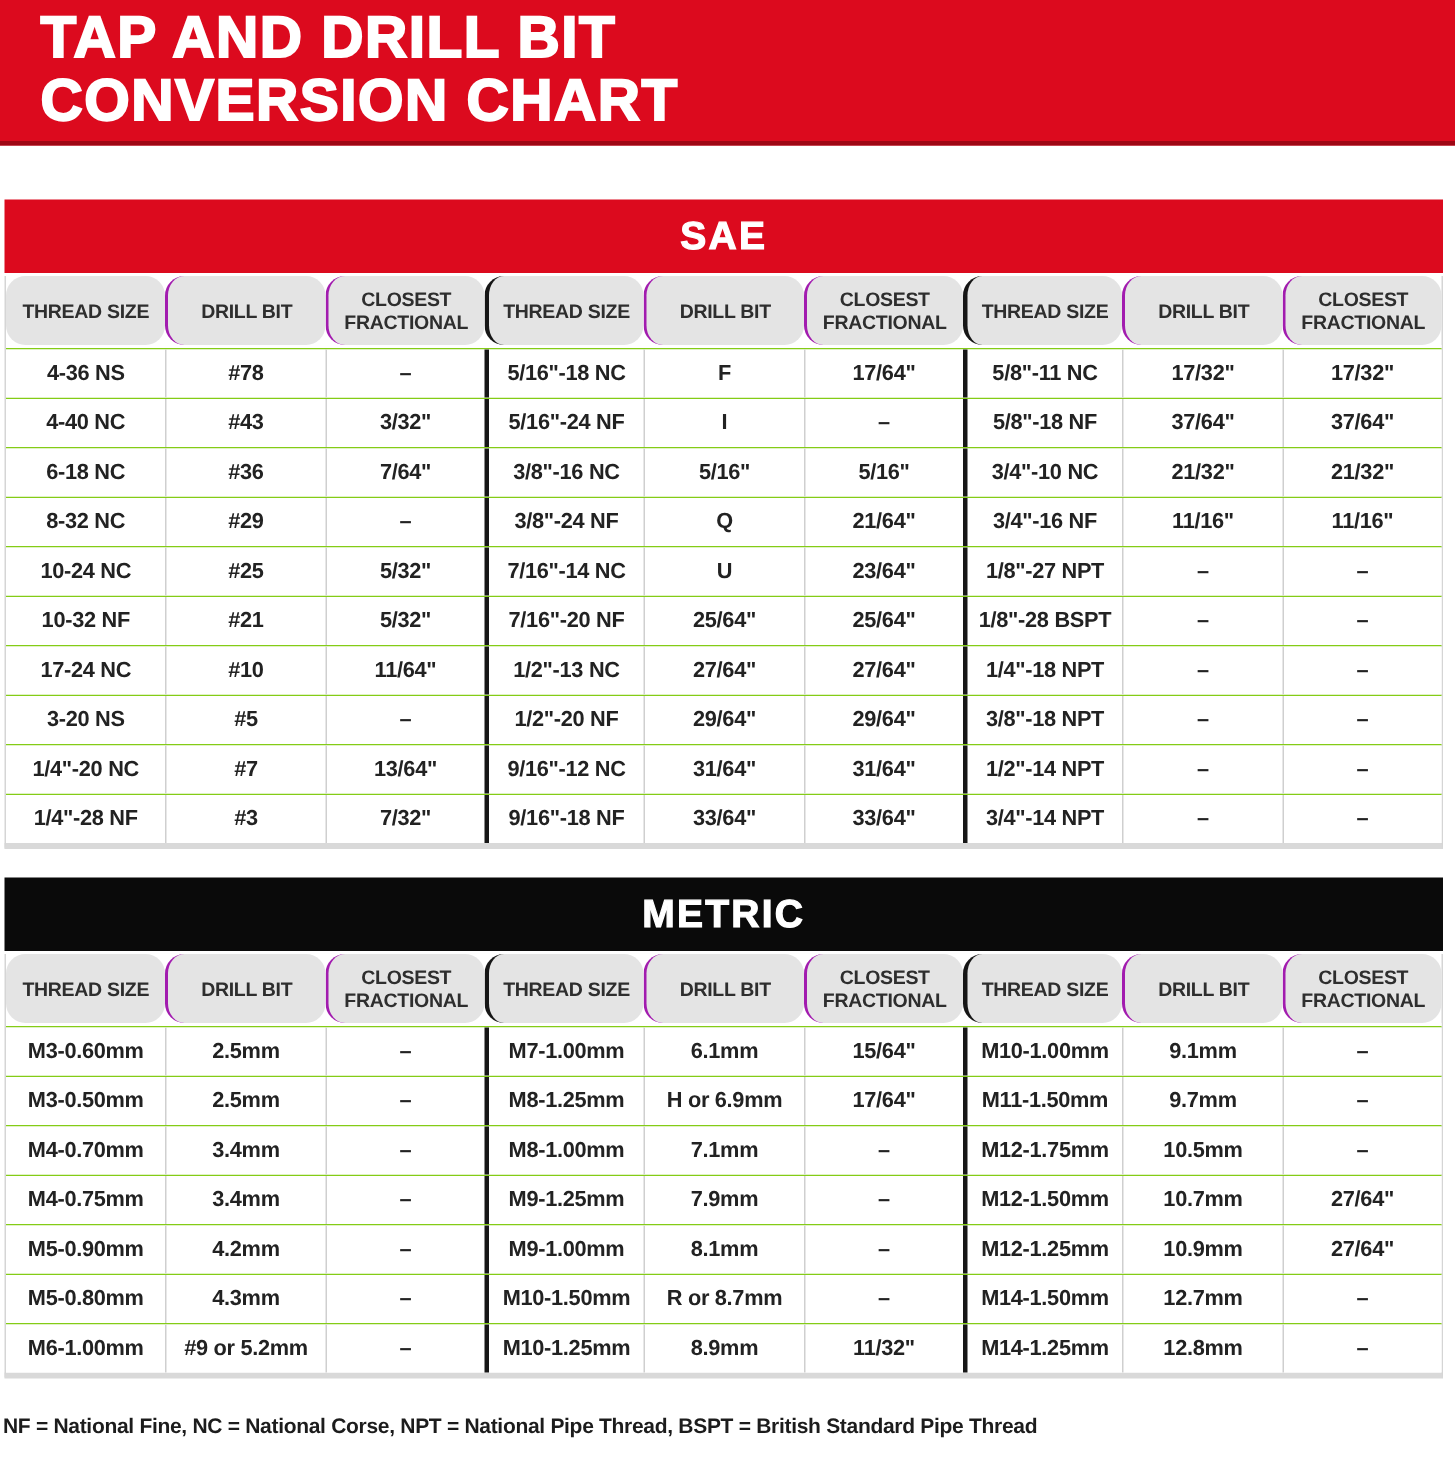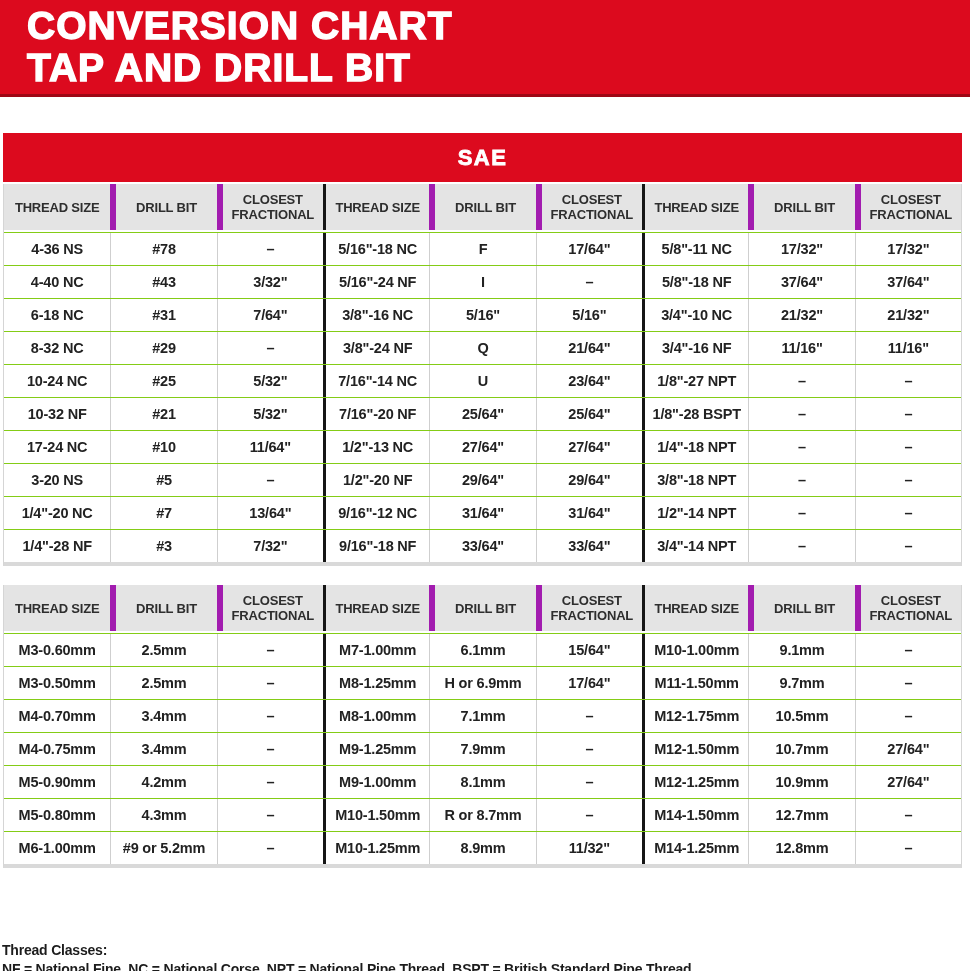--- a/index.html
+++ b/index.html
@@ -20,40 +20,40 @@
     text-transform:uppercase;white-space:nowrap;
   }
   
   .table-wrap{width:959px;margin-left:3px;}
   .section-bar{
     height:49px;display:flex;align-items:center;justify-content:center;
   }
   .section-bar.red{background:#dc0a1e;}
   .section-bar.black{background:#0a0a0a;}
   .section-bar .section-label{
-    color:#ffffff;font-size:22px;font-weight:bold;letter-spacing:1.5px;
+    color:#ffffff;font-size:26px;font-weight:bold;letter-spacing:1.5px;
     -webkit-text-stroke:0.8px #ffffff;
   }
   .sae-section{margin-top:36px;}
   .metric-section{margin-top:19px;}
   .tbl{
     border-left:1px solid #d5d5d5;border-right:1px solid #d5d5d5;
     border-bottom:4px solid #d9d9d9;
   }
   .hdr-row{
     display:grid;grid-template-columns:repeat(9,1fr);
     border-bottom:2px solid #ffffff;margin-top:2px;
   }
   .hdr-cell{
     background:#e4e4e4;height:46px;display:flex;align-items:center;justify-content:center;
     text-align:center;font-size:13px;font-weight:bold;color:#2e2e2e;
-    line-height:15px;letter-spacing:-0.2px;padding:0 6px;box-sizing:border-box;
+    line-height:15px;letter-spacing:-0.2px;padding:0 6px;box-sizing:border-box;border-radius:13px;
   }
   .hdr-cell.group-sep{border-left:3px solid #161616;}
-  .hdr-cell.inner-sep{border-left:6px solid #a21caf;}
+  .hdr-cell.inner-sep{border-left:2px solid #a21caf;}
   .data-row{
     display:grid;grid-template-columns:repeat(9,1fr);
     border-top:1px solid #84cc16;
   }
   .data-cell{
     height:32px;display:flex;align-items:center;justify-content:center;
     font-size:14.5px;font-weight:bold;color:#222222;letter-spacing:-0.2px;
     background:#ffffff;box-sizing:border-box;text-align:center;
   }
   .data-cell.group-sep{border-left:3px solid #161616;}
@@ -62,22 +62,22 @@
   .footer{
     position:absolute;left:2px;top:941px;width:966px;
     color:#1c1c1c;font-weight:bold;font-size:14px;line-height:19px;
     letter-spacing:-0.2px;
   }
 </style>
 </head>
 <body>
 
 <div class="banner">
+  <div class="title-line">TAP AND DRILL BIT</div>
   <div class="title-line">CONVERSION CHART</div>
-  <div class="title-line">TAP AND DRILL BIT</div>
 </div>
 
 <div class="table-wrap sae-section">
   <div class="section-bar red">
     <span class="section-label">SAE</span>
   </div>
   <div class="tbl">
     <div class="hdr-row">
       <div class="hdr-cell">THREAD SIZE</div>
       <div class="hdr-cell inner-sep">DRILL BIT</div>
@@ -107,21 +107,21 @@
           <div class="data-cell inner-sep">3/32"</div>
           <div class="data-cell group-sep">5/16"-24 NF</div>
           <div class="data-cell inner-sep">I</div>
           <div class="data-cell inner-sep">–</div>
           <div class="data-cell group-sep">5/8"-18 NF</div>
           <div class="data-cell inner-sep">37/64"</div>
           <div class="data-cell inner-sep">37/64"</div>
         </div>
         <div class="data-row">
           <div class="data-cell">6-18 NC</div>
-          <div class="data-cell inner-sep">#31</div>
+          <div class="data-cell inner-sep">#36</div>
           <div class="data-cell inner-sep">7/64"</div>
           <div class="data-cell group-sep">3/8"-16 NC</div>
           <div class="data-cell inner-sep">5/16"</div>
           <div class="data-cell inner-sep">5/16"</div>
           <div class="data-cell group-sep">3/4"-10 NC</div>
           <div class="data-cell inner-sep">21/32"</div>
           <div class="data-cell inner-sep">21/32"</div>
         </div>
         <div class="data-row">
           <div class="data-cell">8-32 NC</div>
@@ -198,20 +198,23 @@
           <div class="data-cell inner-sep">33/64"</div>
           <div class="data-cell group-sep">3/4"-14 NPT</div>
           <div class="data-cell inner-sep">–</div>
           <div class="data-cell inner-sep">–</div>
         </div>
       </div>
   </div>
 </div>
 
 <div class="table-wrap metric-section">
+  <div class="section-bar black">
+    <span class="section-label">METRIC</span>
+  </div>
   <div class="tbl">
     <div class="hdr-row">
       <div class="hdr-cell">THREAD SIZE</div>
       <div class="hdr-cell inner-sep">DRILL BIT</div>
       <div class="hdr-cell inner-sep">CLOSEST FRACTIONAL</div>
       <div class="hdr-cell group-sep">THREAD SIZE</div>
       <div class="hdr-cell inner-sep">DRILL BIT</div>
       <div class="hdr-cell inner-sep">CLOSEST FRACTIONAL</div>
       <div class="hdr-cell group-sep">THREAD SIZE</div>
       <div class="hdr-cell inner-sep">DRILL BIT</div>
@@ -293,15 +296,14 @@
           <div class="data-cell inner-sep">11/32"</div>
           <div class="data-cell group-sep">M14-1.25mm</div>
           <div class="data-cell inner-sep">12.8mm</div>
           <div class="data-cell inner-sep">–</div>
         </div>
       </div>
   </div>
 </div>
 
 <div class="footer">
-  <div>Thread Classes:</div>
   <div>NF = National Fine, NC = National Corse, NPT = National Pipe Thread, BSPT = British Standard Pipe Thread</div>
 </div>
 
 </body></html>

